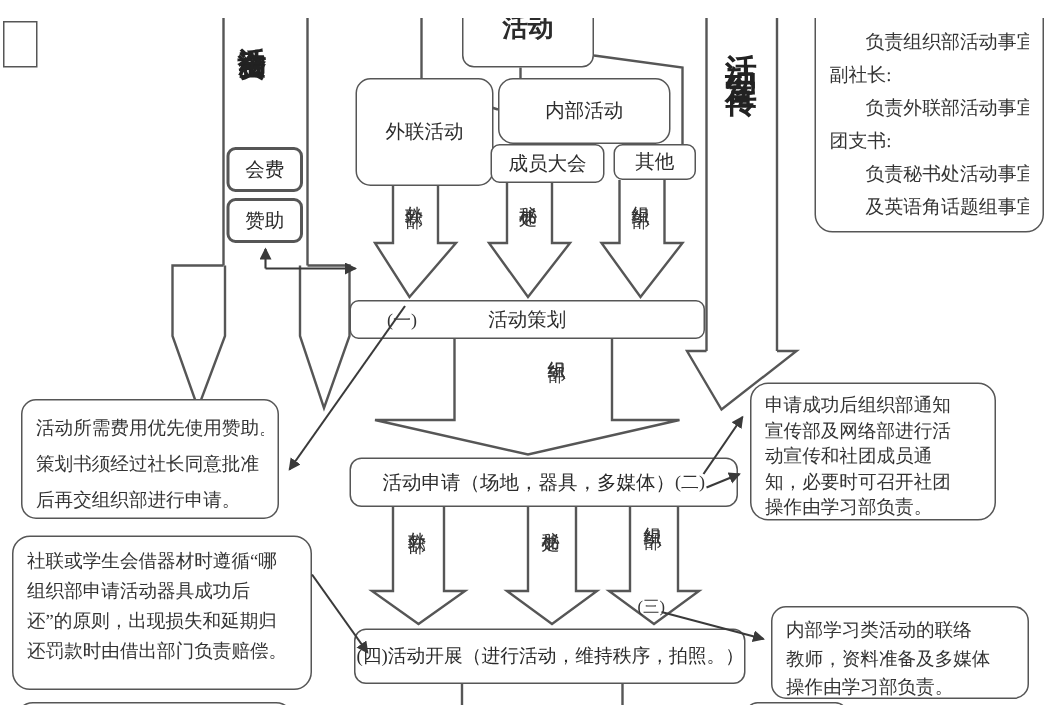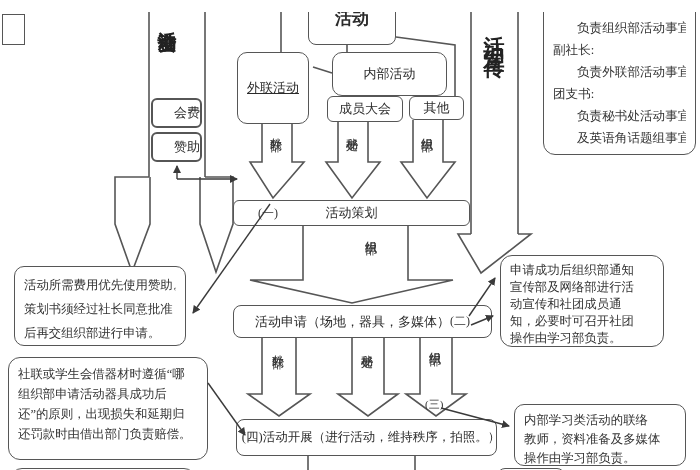--- a/index.html
+++ b/index.html
@@ -4,21 +4,21 @@
 <style>
   html,body{margin:0;padding:0;background:#fff;}
   #stage{position:relative;width:700px;height:470px;background:#ffffff;overflow:hidden;
          font-family:"Liberation Serif",serif;color:#2b2b2b;margin-top:12px;}
   svg.layer{position:absolute;left:0;top:0;width:700px;height:470px;}
   #flow-lines{z-index:1;}
   #note-arrows{z-index:5;pointer-events:none;}
   .box{position:absolute;box-sizing:border-box;border:1.6px solid #565656;background:#fff;z-index:2;}
   .node{display:flex;align-items:center;justify-content:center;font-size:13px;white-space:nowrap;}
   .r6{border-radius:6px;} .r8{border-radius:8px;} .r10{border-radius:10px;} .r12{border-radius:12px;}
-  .thick{border-width:2px;justify-content:flex-end;}
+  .thick{border-width:2px;}
   .note{font-size:12.4px;line-height:20px;color:#333;padding:6px 9px;}
   .note .ln{white-space:nowrap;overflow:hidden;}
   .vlabel{position:absolute;writing-mode:vertical-rl;text-orientation:upright;z-index:3;
           color:#333;line-height:1;}
   .flowlab{font-size:12px;letter-spacing:1px;}
   .band-title{font-weight:bold;color:#222;}
   #funds-title{left:158px;top:5px;font-size:19px;letter-spacing:0.5px;}
   #promo-title{left:483px;top:7px;font-size:21px;letter-spacing:7px;}
   .marker{font-size:12px;color:#333;}
   .ind{padding-left:24px;}
@@ -52,21 +52,21 @@
 
   <div class="vlabel band-title" id="funds-title">活动资金</div>
   <div class="vlabel band-title" id="promo-title">活动宣传</div>
 
   <div class="box" style="left:2px;top:2px;width:23px;height:31px;"></div>
 
   <div class="box node r8" style="left:308px;top:-21px;width:88px;height:54px;font-weight:bold;font-size:17px;">
     <span>活动</span>
   </div>
 
-  <div class="box node r10" style="left:237px;top:40px;width:72px;height:72px;text-decoration:underline;">
+  <div class="box node r10" style="left:237px;top:40px;width:92px;height:72px;">
     <span>外联活动</span>
   </div>
 
   <div class="box node r10" style="left:332px;top:40px;width:115px;height:44px;">
     <span>内部活动</span>
   </div>
 
   <div class="box node r6" style="left:327px;top:84px;width:76px;height:26px;">
     <span>成员大会</span>
   </div>
@@ -86,21 +86,21 @@
   <div class="box node r6" style="left:233px;top:188px;width:237px;height:26px;">
     <span class="marker" style="position:absolute;left:24px;">(一)</span>
     <span>活动策划</span>
   </div>
 
   <div class="box node r8" style="left:233px;top:293px;width:259px;height:33px;">
     <span>活动申请（场地，器具，多媒体）</span>
     <span class="marker">(二)</span>
   </div>
 
-  <div class="box node r8" style="left:236px;top:407px;width:261px;height:37px;justify-content:center;padding-left:9px;font-size:12.5px;">
+  <div class="box node r8" style="left:236px;top:407px;width:261px;height:37px;justify-content:flex-end;padding-left:9px;font-size:12.5px;">
     <span>(四)活动开展（进行活动，维持秩序，拍照。）</span>
   </div>
 
   <div class="vlabel flowlab" style="left:270px;top:116px;">外联部</div>
   <div class="vlabel flowlab" style="left:346px;top:116px;">秘书处</div>
   <div class="vlabel flowlab" style="left:421px;top:116px;">组织部</div>
   <div class="vlabel flowlab" style="left:365px;top:219px;">组织部</div>
   <div class="vlabel flowlab" style="left:272px;top:333px;">外联部</div>
   <div class="vlabel flowlab" style="left:361px;top:333px;">秘书处</div>
   <div class="vlabel flowlab" style="left:429px;top:330px;">组织部</div>

